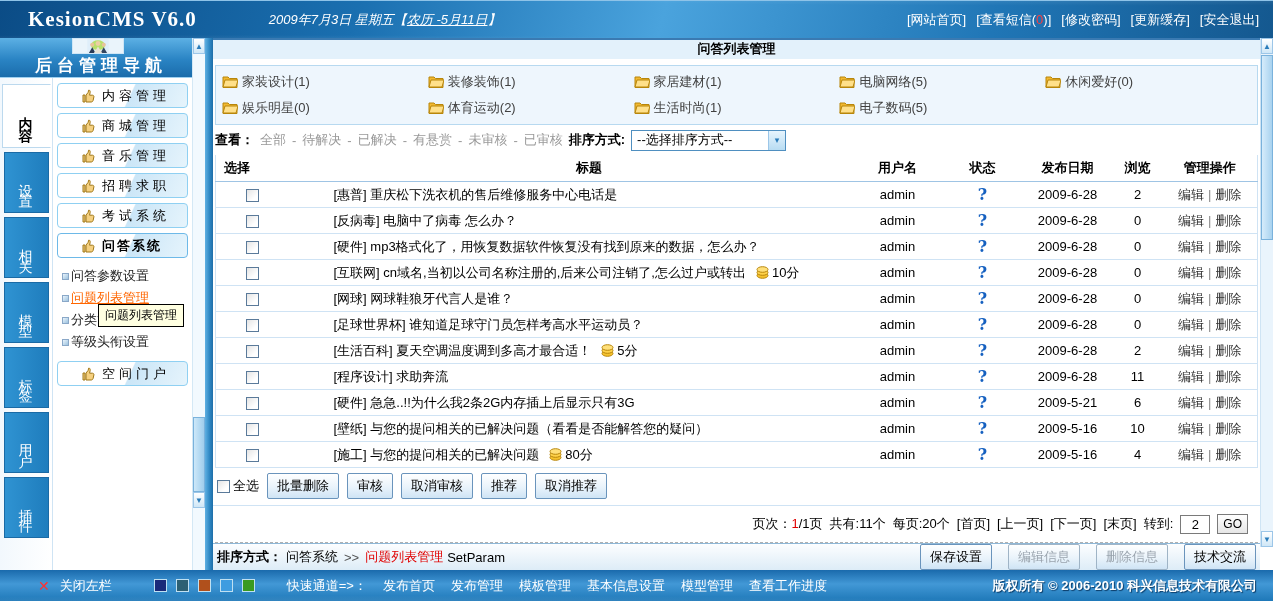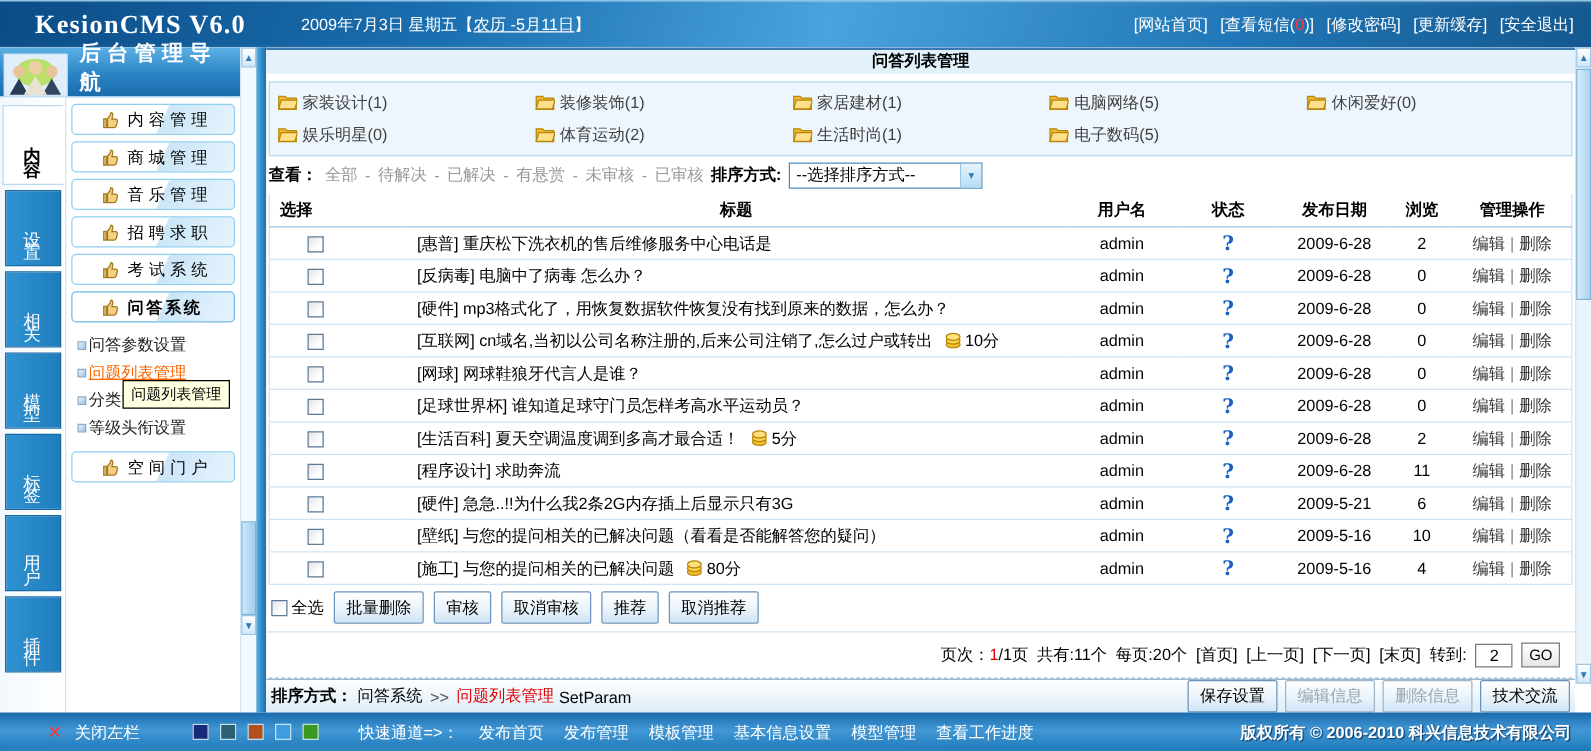--- a/index.html
+++ b/index.html
@@ -7,31 +7,31 @@
   body { font-family:"Liberation Sans","DejaVu Sans",sans-serif; font-size:12px; background:#fff; position:relative; }
 
   
   .topbar { position:absolute; top:0; left:0; width:1273px; height:38px;
     background:
       radial-gradient(130% 70% at 15% 130%, rgba(255,255,255,.25), transparent 55%),
       radial-gradient(100% 60% at 85% -20%, rgba(255,255,255,.18), transparent 55%),
       linear-gradient(105deg,#0b4c86 0%,#1a6fb0 28%,#4aa3dd 52%,#2076b6 78%,#14588f 100%);
     border-top:1px solid #8ec3e8; color:#fff; display:flex; align-items:center; }
   .logo { font-family:"Liberation Serif","DejaVu Serif",serif; font-weight:bold; font-size:21px; margin-left:28px; letter-spacing:1px; }
-  .topdate { font-size:13px; margin-left:44px; }
+  .topdate { font-size:13px; margin-left:72px;font-style:italic; }
   .topdate .lunar { text-decoration:underline; cursor:pointer; }
   .toplinks { margin-left:auto; margin-right:14px; font-size:13px; display:flex; gap:10px; }
   .toplinks span { cursor:pointer; }
   .msgcount { color:#ff3c3c; }
 
   
   .sidebar { position:absolute; top:38px; left:0; width:205px; height:532px; background:#fff; }
   .sb-head { position:absolute; top:0; left:0; width:192px; height:40px;
     background:linear-gradient(180deg,#5cb0e4 0%,#2a84c4 55%,#1a6cab 100%);
-    display:flex; align-items:flex-end; border-bottom:1px solid #9ed0f0;}
+    display:flex; align-items:center; border-bottom:1px solid #9ed0f0;flex-direction:column;}
   .avatar { width:52px; height:34px; margin-left:3px; border:1px solid #cfe6f6; background:#eaf4fb; }
   .sb-title { color:#fff; font-size:17px; font-weight:bold; letter-spacing:5px; margin-left:10px; }
   .sb-body { position:absolute; top:40px; left:0; width:192px; height:492px; display:flex; }
   .tabcol { width:53px; background:linear-gradient(90deg,#f2f8fd,#ffffff); border-right:1px solid #cfe4f4; padding-top:2px;}
   .vtab { width:45px; margin:4px auto 3px auto; height:61px; background:linear-gradient(90deg,#2f93d2,#1f7dbd);
     border:1px solid #1a6aa5; color:#fff; font-size:14px; display:flex; align-items:center; justify-content:center; cursor:pointer; }
   .vtab span { writing-mode:vertical-rl; text-orientation:upright; letter-spacing:10px; }
   .vtab.active { background:#fff; border:1px solid #bcd9ee; border-right:1px solid #fff; color:#000; font-weight:bold; height:64px; width:49px; }
   .menucol { width:139px; padding:5px 3px 0 3px; }
   .menu-btn { height:25px; margin:0 1px 5px 1px; border:1px solid #8fd0f2; border-radius:4px;
@@ -98,21 +98,21 @@
     padding:8px 10px 8px 0; border-bottom:1px dashed #b0b0b0; margin:0 2px; }
   .red { color:#e00000; }
   .goto { width:30px; height:19px; border:1px solid #7a7a7a; text-align:center; font-size:13px; font-family:inherit; }
   .gobtn { border:1px solid #7a7a7a; background:linear-gradient(180deg,#ffffff,#e6e6e6); padding:2px 5px; font-size:12px; cursor:pointer; }
 
   .opnav { margin-top:auto; height:28px; border-top:1px solid #8fb8d8;
     background:linear-gradient(180deg,#fdfeff,#ddecf7); display:flex; align-items:center; padding:0 4px; gap:4px; font-size:13px; }
   .opnav .onlabel { font-weight:bold; }
   .opnav .sep { color:#555; margin:0 2px; }
   .opnav .redlink { color:#e00000; cursor:pointer; }
-  .opnav .btns { margin-left:auto; display:flex; gap:6px; }
+  .opnav .btns { margin-left:auto; display:flex; gap:16px; }
 
   .c-scroll { position:absolute; top:38px; left:1260px; width:13px; height:509px; background:#eaf4fc; border-left:1px solid #cfe4f4; }
   .c-scroll .down { position:absolute; bottom:0; left:0; right:0; }
   .c-thumb { position:absolute; top:17px; left:0; right:0; height:185px; background:linear-gradient(90deg,#d6ecfb,#a8d2ef); border:1px solid #7ab2dc; }
 
   
   .statusbar { position:absolute; top:570px; left:0; width:1273px; height:31px; color:#fff;
     background:
       radial-gradient(120% 80% at 30% 130%, rgba(255,255,255,.25), transparent 60%),
       linear-gradient(180deg,#1a6aac 0%,#4298d6 45%,#1e78b8 100%);

